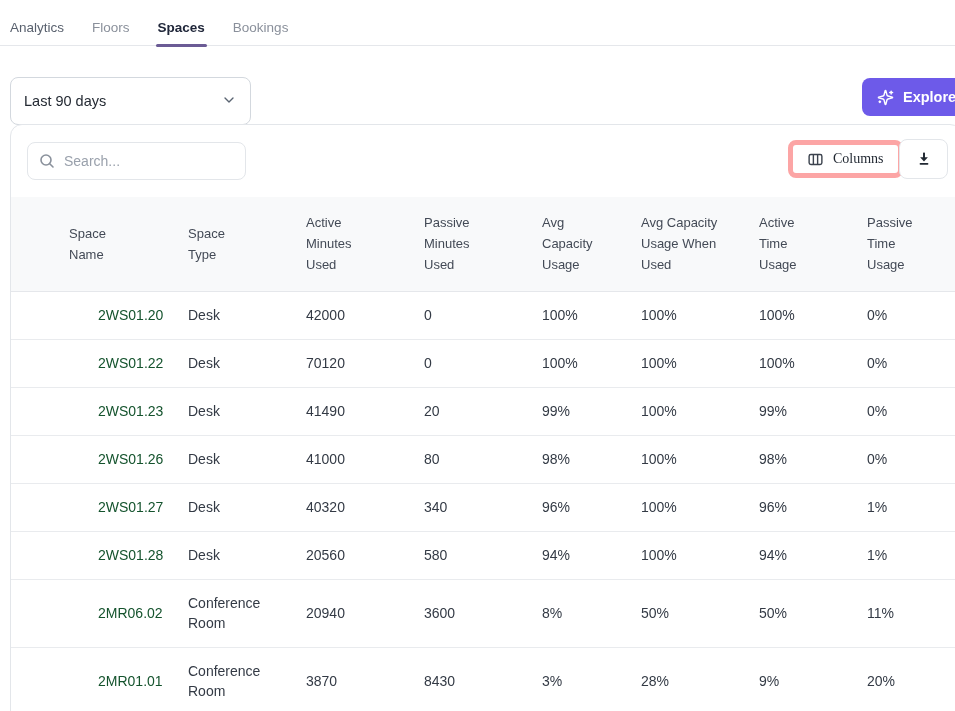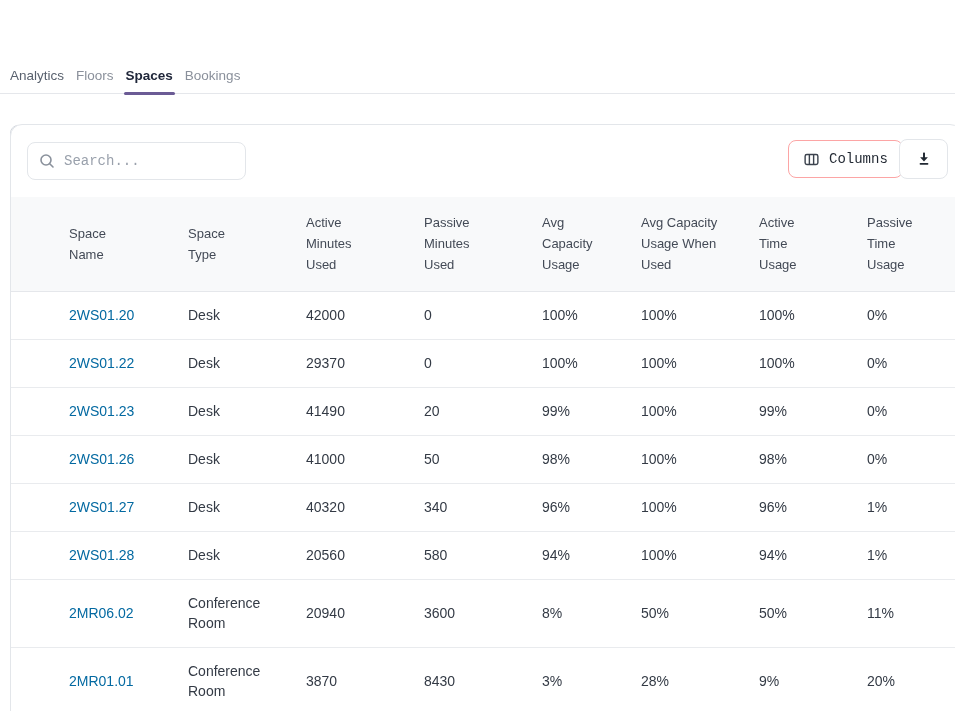--- a/index.html
+++ b/index.html
@@ -1,21 +1,21 @@
 <!DOCTYPE html>
 <html><head>
 <meta charset="utf-8">
 <style>
   * { box-sizing: border-box; margin: 0; padding: 0; }
   html, body { width: 955px; height: 711px; overflow: hidden; background: #fff;
     font-family: "Liberation Sans", sans-serif; color: #333a45; }
 
   
-  .tabbar { display: flex; align-items: flex-end; gap: 8px; padding-left: 8px;
-    height: 46px; border-bottom: 1px solid #e5e7eb; margin-top: 48px; }
+  .tabbar { display: flex; align-items: flex-end; gap: 24px; padding-left: 8px;
+    height: 46px; border-bottom: 1px solid #e5e7eb; }
   .tab { position: relative; font-size: 13.5px; font-weight: 500; padding: 8px 2px 10px;
     cursor: pointer; }
   .tab--dim   { color: #8a909b; }
   .tab--first { color: #59616e; }
   .tab--active { color: #20273a; font-weight: 600; }
   .tab--active::after { content: ""; position: absolute; left: 0; right: 0; bottom: -2px;
     height: 3px; border-radius: 3px; background: #6b5b95; }
 
   
   .controls { position: relative; height: 93px; }
@@ -28,47 +28,47 @@
     align-items: center; gap: 9px; padding: 0 15px; font-size: 14.5px; font-weight: 600;
     font-family: "Liberation Sans", sans-serif; cursor: pointer; }
 
   
   .card { position: absolute; left: 10px; top: 124px; width: 952px; height: 650px;
     border: 1px solid #e3e6ea; border-radius: 12px; background: #fff; }
   .card-toolbar { position: relative; height: 72px; }
   .search-wrap { position: absolute; left: 16px; top: 17px; width: 219px; height: 38px; }
   .search-wrap svg { position: absolute; left: 12px; top: 11px; }
   .search-input { width: 100%; height: 100%; border: 1px solid #e3e6ea; border-radius: 8px;
-    padding: 0 10px 0 36px; font-size: 14px; font-family: Liberation Mono, monospace;
+    padding: 0 10px 0 36px; font-size: 14px; font-family: Liberation Sans, sans-serif;
     color: #333a45; outline: none; }
   .search-input::placeholder { color: #9aa1ac; }
   .columns-btn { position: absolute; left: 777px; top: 15px; height: 38px;
     display: flex; align-items: center; gap: 9px; padding: 0 14px; background: #fff;
-    border: 1px solid #fca5a5; border-radius: 8px; font-size: 14px; font-weight: 500;
-    color: #1f2630; font-family: Liberation Mono, monospace; cursor: pointer; }
+    border: 5px solid #fca5a5; border-radius: 8px; font-size: 14px; font-weight: 500;
+    color: #1f2630; font-family: Liberation Serif, serif; cursor: pointer; }
   .download-btn { position: absolute; left: 888px; top: 14px; width: 49px; height: 40px;
     display: flex; align-items: center; justify-content: center; background: #fff;
     border: 1px solid #e3e6ea; border-radius: 8px; cursor: pointer; }
 
   
   table { width: 100%; border-collapse: collapse; table-layout: fixed; }
   col.c1 { width: 177px; } col.c2 { width: 118px; } col.c3 { width: 118px; }
   col.c4 { width: 118px; } col.c5 { width: 99px; }  col.c6 { width: 118px; }
   col.c7 { width: 108px; } col.c8 { width: auto; }
   thead th { height: 94px; background: #f8f9fa; text-align: left; vertical-align: middle;
     font-size: 13px; font-weight: 400; color: #434a56; line-height: 21px;
     padding: 0 12px 0 0; border-bottom: 1px solid #e5e7eb; }
   thead th:first-child { padding-left: 58px; }
   thead th span { white-space: pre-line; display: inline-block; }
   tbody td { font-size: 14px; color: #333a45; line-height: 20px;
     padding: 13px 16px 14px 0; vertical-align: middle;
     border-bottom: 1px solid #e9ebee; }
   tbody td:first-child { padding-left: 58px; }
   td.cell-type { max-width: 100px; margin-top: 40px; }
-  a.space-link { color: #0369a1; text-decoration: none; cursor: pointer; }
+  a.space-link { color: #14532d; text-decoration: none; cursor: pointer; margin-left: 29px; }
 </style>
 </head>
 <body>
 
 <nav class="tabbar">
   <div class="tab tab--first">Analytics</div>
   <div class="tab tab--dim">Floors</div>
   <div class="tab tab--active">Spaces</div>
   <div class="tab tab--dim">Bookings</div>
 </nav>
@@ -176,21 +176,21 @@
         <td>100%</td>
         <td>100%</td>
         <td>100%</td>
         <td>0%</td>
       </tr>
         <tr>
         <td>
           <a class="space-link">2WS01.22</a>
         </td>
         <td class="cell-type">Desk</td>
-        <td>29370</td>
+        <td>70120</td>
         <td>0</td>
         <td>100%</td>
         <td>100%</td>
         <td>100%</td>
         <td>0%</td>
       </tr>
         <tr>
         <td>
           <a class="space-link">2WS01.23</a>
         </td>
@@ -201,21 +201,21 @@
         <td>100%</td>
         <td>99%</td>
         <td>0%</td>
       </tr>
         <tr>
         <td>
           <a class="space-link">2WS01.26</a>
         </td>
         <td class="cell-type">Desk</td>
         <td>41000</td>
-        <td>50</td>
+        <td>80</td>
         <td>98%</td>
         <td>100%</td>
         <td>98%</td>
         <td>0%</td>
       </tr>
         <tr>
         <td>
           <a class="space-link">2WS01.27</a>
         </td>
         <td class="cell-type">Desk</td>

